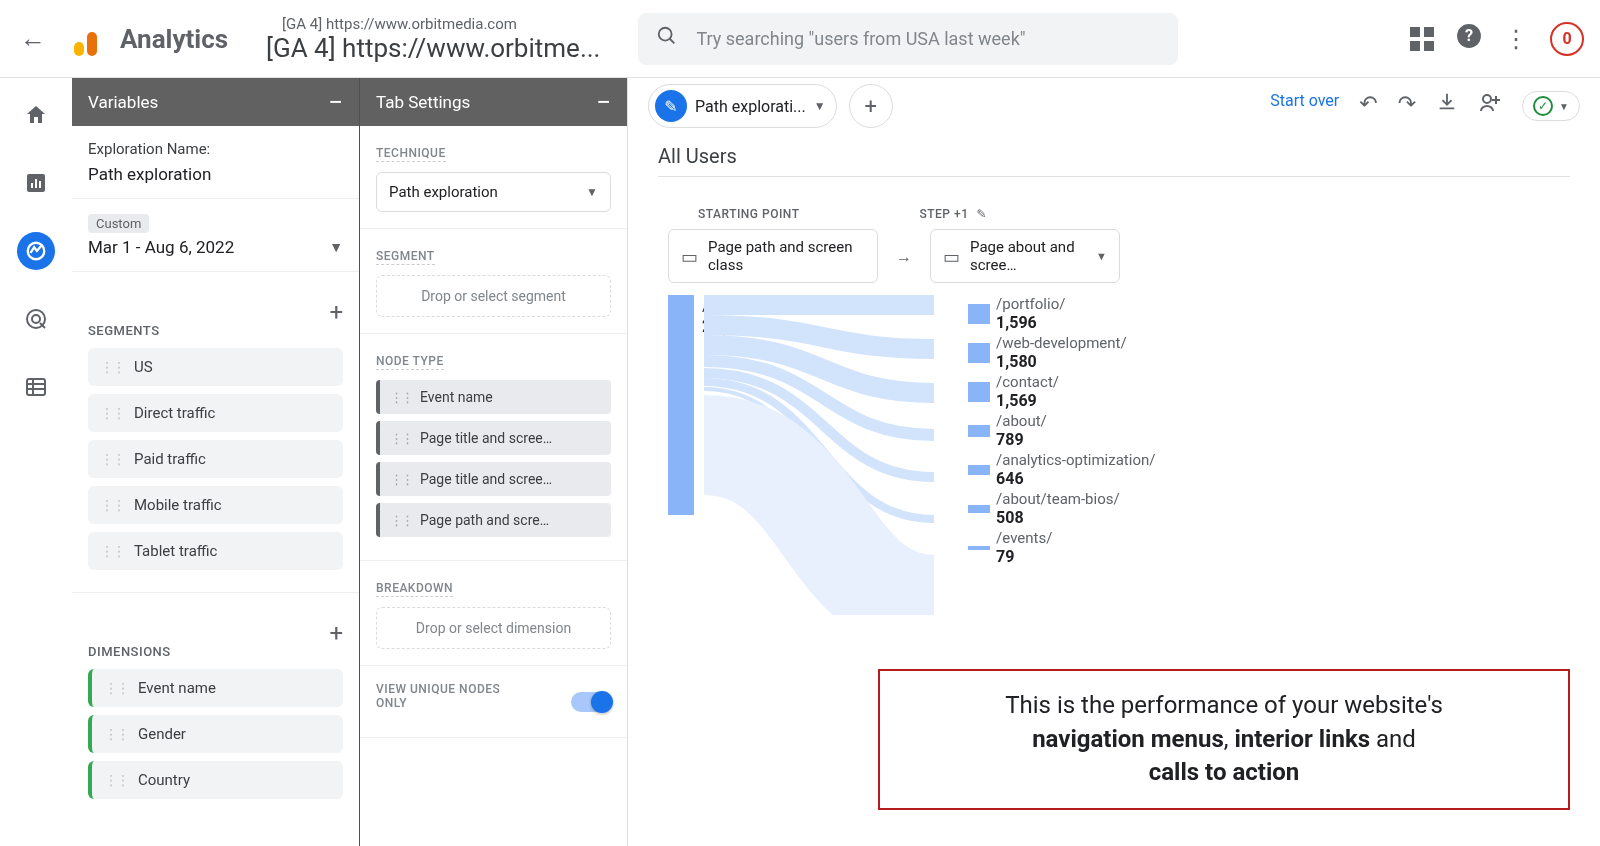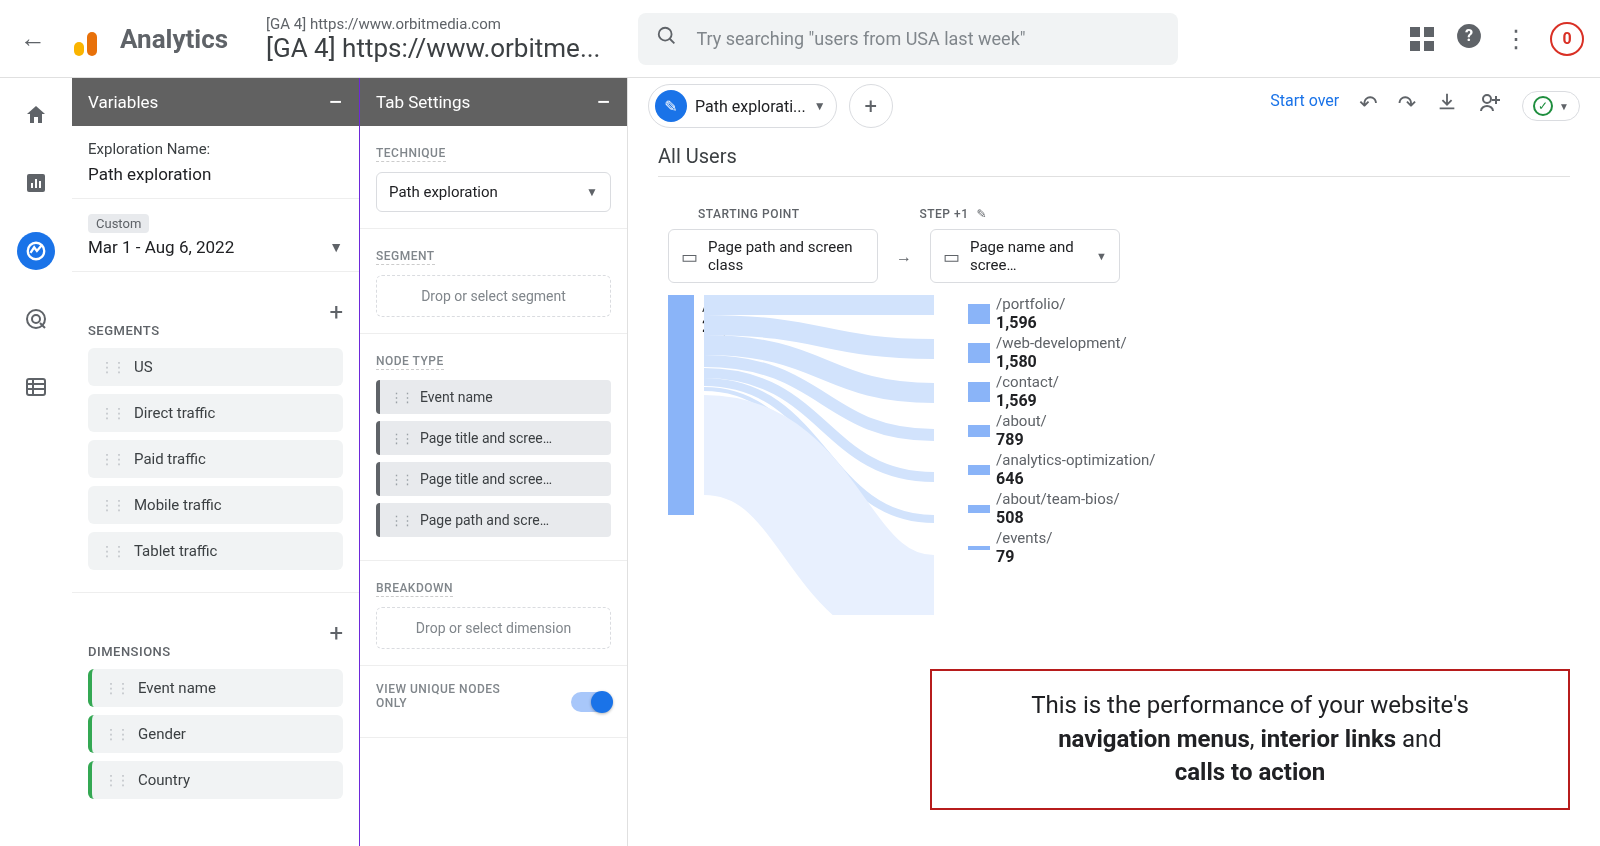--- a/index.html
+++ b/index.html
@@ -7,21 +7,21 @@
 
 
 .header { height: 78px; display: flex; align-items: center; padding: 0 16px; border-bottom: 1px solid #e0e0e0; gap: 18px; }
 .back-arrow { font-size: 26px; color: #5f6368; cursor: pointer; padding: 4px 10px 4px 4px; }
 .logo-wrap { display: flex; align-items: center; gap: 12px; }
 .logo-icon { width: 34px; height: 34px; display: flex; align-items: flex-end; gap: 3px; }
 .logo-icon .bar1 { width: 10px; height: 14px; background: #fab400; border-radius: 5px; }
 .logo-icon .bar2 { width: 10px; height: 24px; background: #e8710a; border-radius: 5px; }
 .logo-text { font-size: 26px; color: #5f6368; font-weight: 700; }
 .property { flex: 0 0 auto; margin-left: 20px; }
-.property .small { font-size: 15px; color: #5f6368; }
+.property .small { font-size: 15px; color: #5f6368; margin-left: 16px; }
 .property .large { font-size: 26px; color: #3c4043; max-width: 380px; white-space: nowrap; overflow: hidden; text-overflow: ellipsis; }
 .search-box { flex: 1; max-width: 540px; background: #f1f3f4; border-radius: 8px; height: 52px; display: flex; align-items: center; padding: 0 18px; gap: 18px; margin-left: 20px; }
 .search-box .icon { font-size: 24px; color: #5f6368; }
 .search-box .placeholder { color: #80868b; font-size: 18px; }
 .header-right { display: flex; align-items: center; gap: 22px; margin-left: auto; }
 .header-right .icon { font-size: 24px; color: #5f6368; cursor: pointer; }
 .grid-icon { display: grid; grid-template-columns: 10px 10px; gap: 4px; }
 .grid-icon div { width: 10px; height: 10px; background: #5f6368; }
 .badge-circle { width: 34px; height: 34px; border: 2px solid #d93025; border-radius: 50%; display: flex; align-items: center; justify-content: center; color: #d93025; font-weight: 700; font-size: 16px; }
 
@@ -91,21 +91,21 @@
 .start-text .count { font-size: 18px; font-weight: 700; }
 .end-nodes { margin-left: 210px; }
 .end-node { display: flex; align-items: center; gap: 6px; margin-bottom: 2px; }
 .end-bar { width: 22px; background: #8ab4f8; }
 .end-text .path { font-size: 15px; color: #5f6368; }
 .end-text .count { font-size: 16px; font-weight: 700; }
 
 .flow-svg { position: absolute; left: 46px; top: 0; pointer-events: none; }
 
 
-.annotation { position: absolute; right: 30px; bottom: 36px; border: 2px solid #b71c1c; background: #fff; padding: 18px 26px; width: 640px; font-size: 24px; text-align: center; line-height: 1.4; }
+.annotation { position: absolute; right: 30px; bottom: 36px; border: 2px solid #b71c1c; background: #fff; padding: 18px 26px; width: 692px; font-size: 24px; text-align: center; line-height: 1.4; }
 .annotation b { font-weight: 700; }
 </style>
 </head>
 <body>
 
 <div class="header">
   <div class="back-arrow">←</div>
   <div class="logo-wrap">
     <div class="logo-icon">
         <div class="bar1"></div>
@@ -341,21 +341,21 @@
         </div>
       </div>
       <div class="path-row">
         <div class="node-selector">
           <span class="nicon">▭</span>
           <span class="ntext">Page path and screen class</span>
         </div>
         <span style="color:#5f6368">→</span>
         <div class="node-selector" style="width:190px">
           <span class="nicon">▭</span>
-          <span class="ntext">Page name and scree…</span>
+          <span class="ntext">Page about and scree…</span>
           <span style="font-size:11px;color:#5f6368">▼</span>
         </div>
       </div>
       <div class="flow-area">
         <svg class="flow-svg" width="240" height="320">
           <path d="M0 10 C120 10 120 10 230 10" stroke="#d2e3fc" stroke-width="20" fill="none"></path>
           <path d="M0 30 C120 30 120 54 230 54" stroke="#d2e3fc" stroke-width="20" fill="none"></path>
           <path d="M0 50 C120 50 120 98 230 98" stroke="#d2e3fc" stroke-width="20" fill="none"></path>
           <path d="M0 66 C120 66 120 140 230 140" stroke="#d2e3fc" stroke-width="12" fill="none"></path>
           <path d="M0 78 C120 78 120 182 230 182" stroke="#d2e3fc" stroke-width="10" fill="none"></path>

